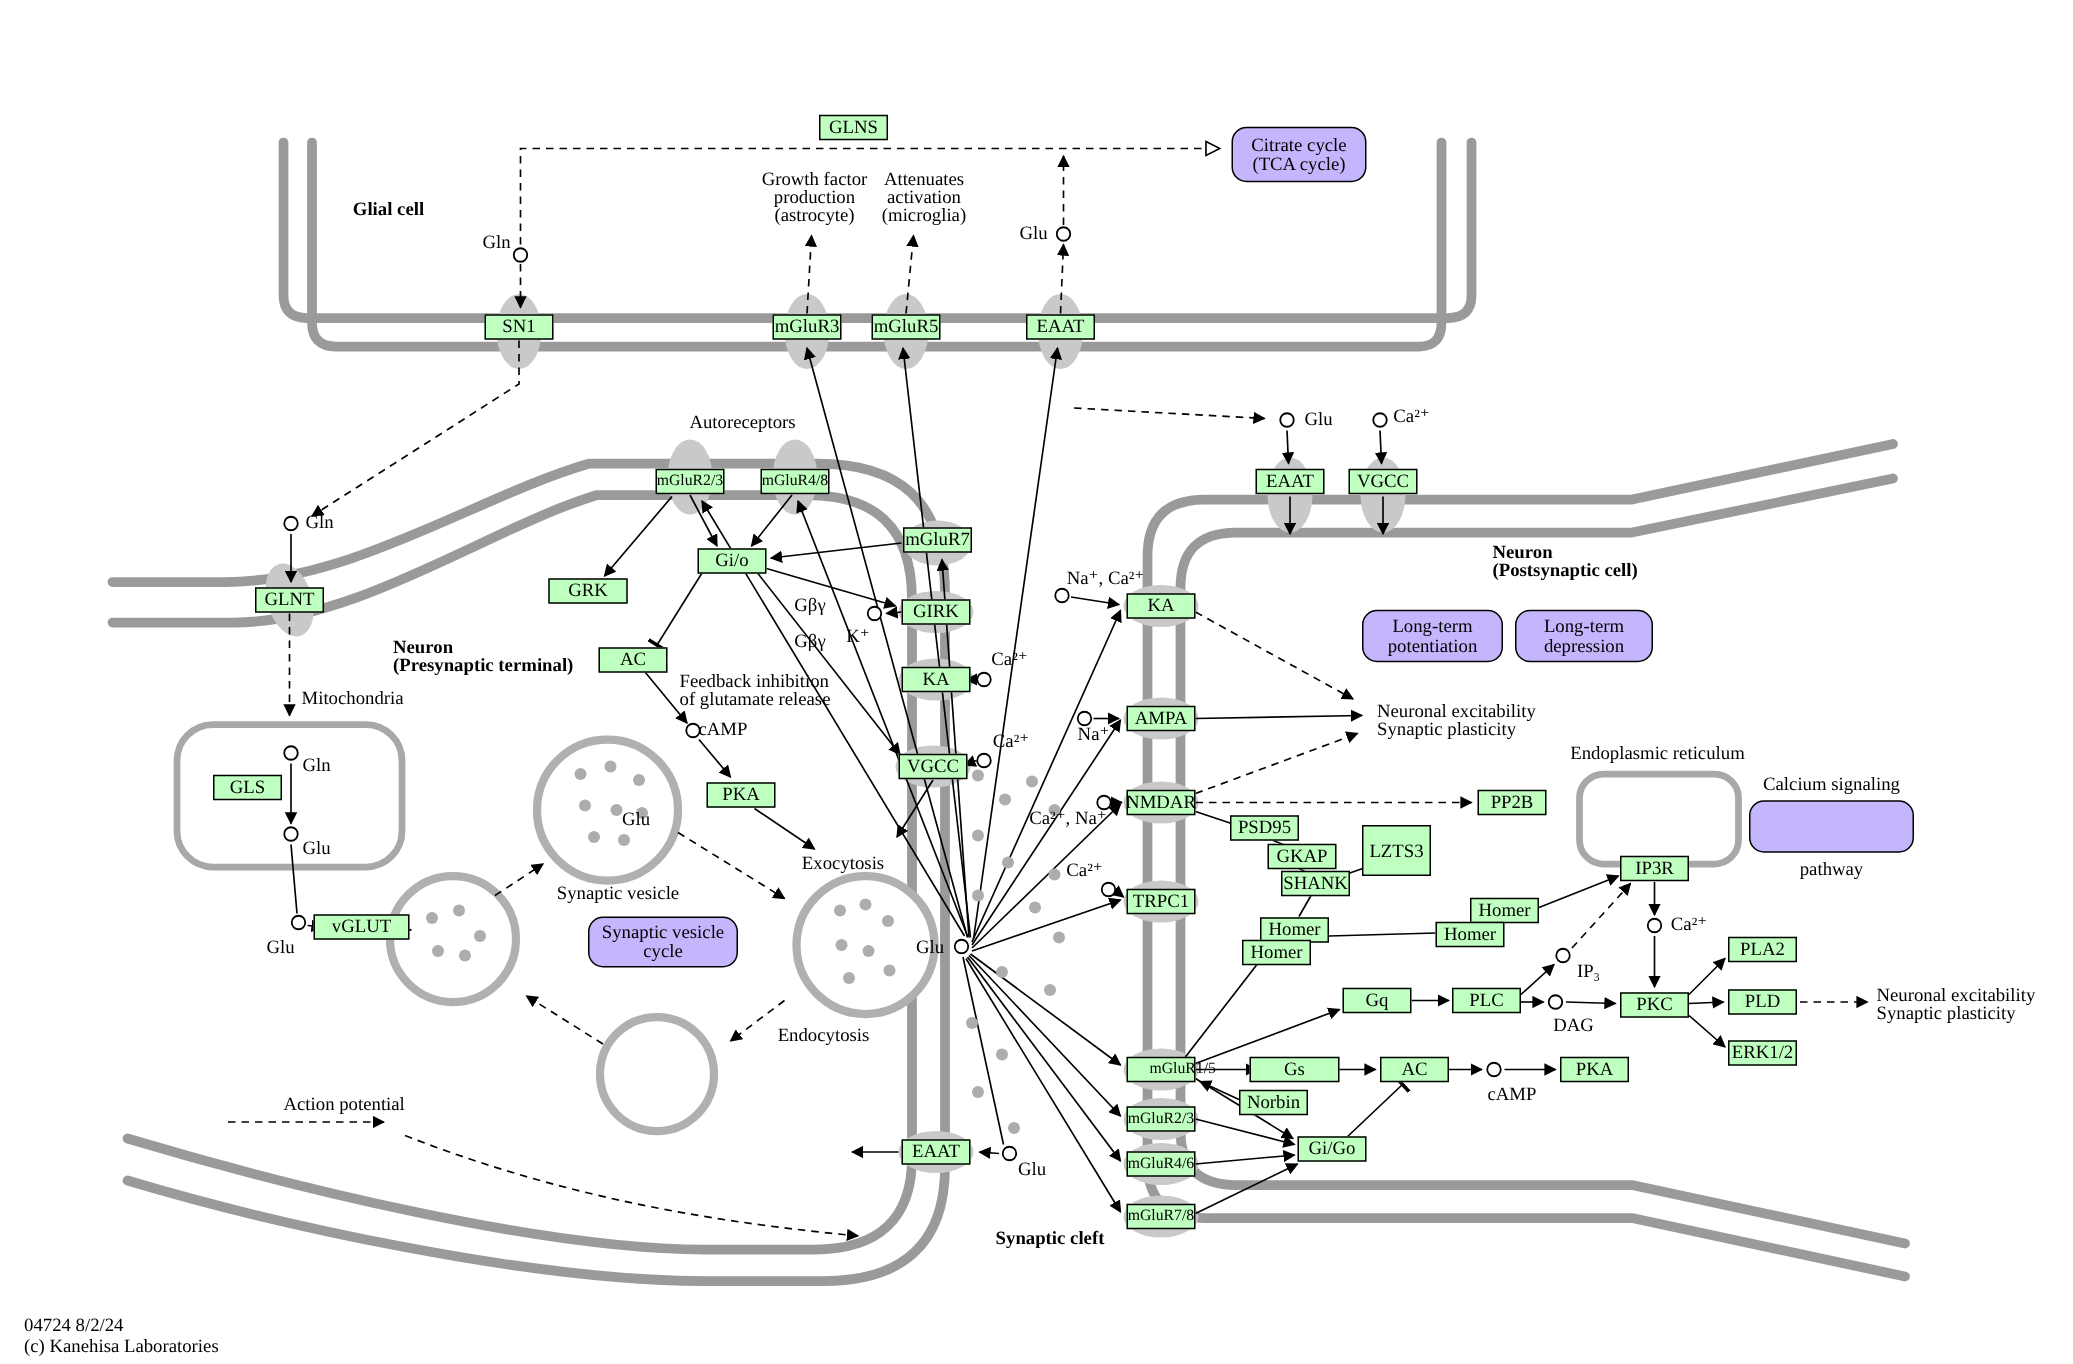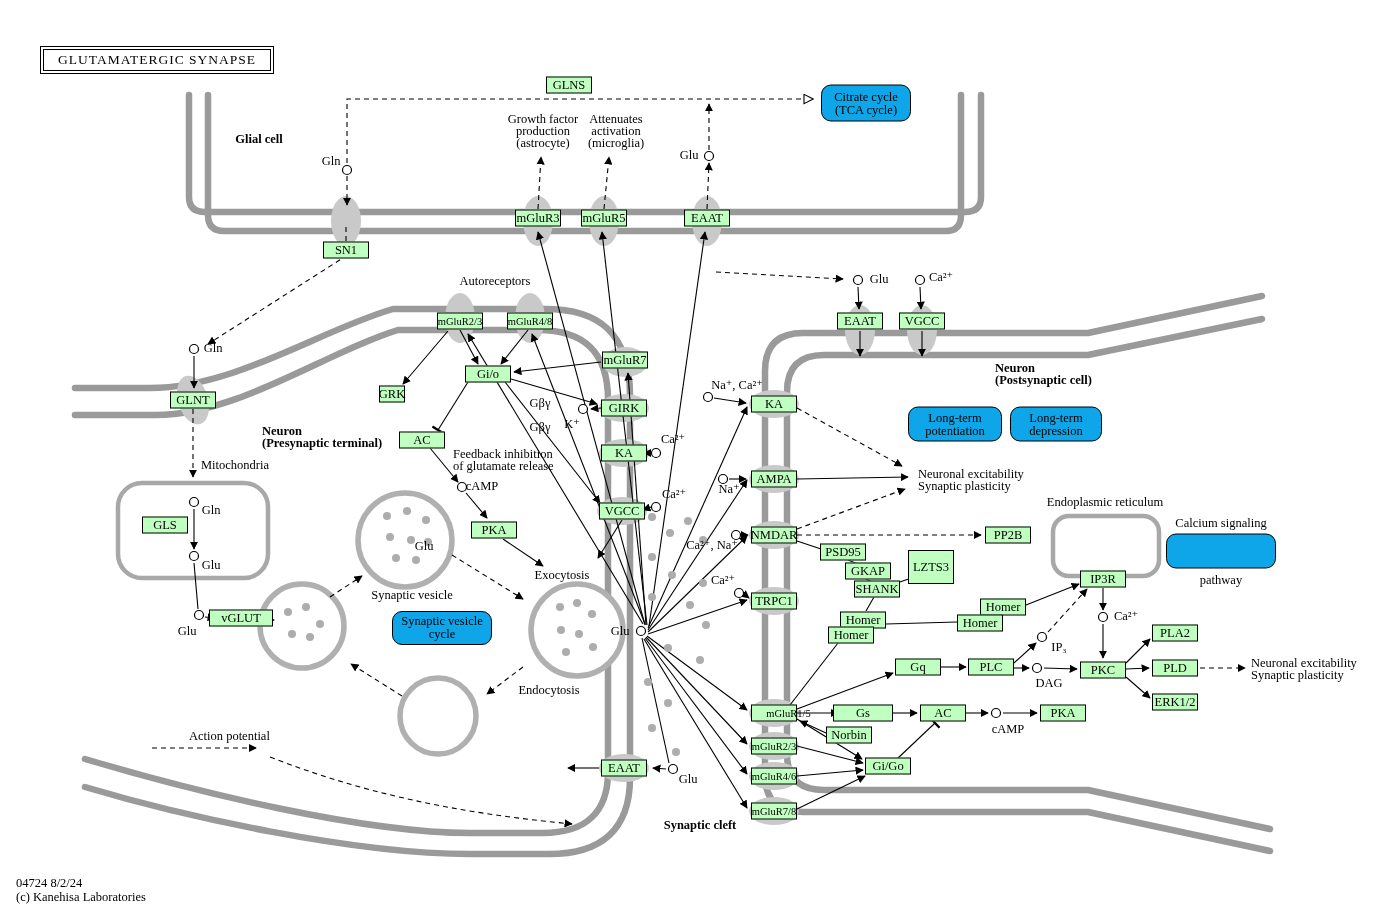--- a/index.html
+++ b/index.html
@@ -11,21 +11,21 @@
   .ves{fill:#fff;stroke:var(--vesicle,#b0b0b0);stroke-width:5.5}
   .org{fill:none;stroke:var(--organelle,#a8a8a8);stroke-width:4.5}
   .blob{fill:var(--blob,#c9c9c9)}
   .ln{stroke:#000;stroke-width:1.1;fill:none}
   .dash{stroke-dasharray:5 4}
   .dot{fill:var(--dot,#adadad)}
   .met{fill:#fff;stroke:#000;stroke-width:1.2}
   .gene-box{position:absolute;transform:translate(-50%,-50%);background:var(--gene-fill,#bfffbf);
             border:1px solid var(--gene-border,#000);display:flex;align-items:center;justify-content:center;
             font-size:12.5px;white-space:nowrap;z-index:3;cursor:pointer}
-  .pathway-box{position:absolute;transform:translate(-50%,-50%);background:#0ea5e9;border:1.2px solid #000;
+  .pathway-box{position:absolute;transform:translate(-50%,-50%);background:#c4b5fd;border:1.2px solid #000;
             border-radius:10px;display:flex;flex-direction:column;align-items:center;justify-content:center;
             font-size:12.5px;line-height:13px;text-align:center;z-index:3;cursor:pointer}
   .lbl{position:absolute;font-size:12.5px;line-height:12px;white-space:nowrap;z-index:2;color:#000}
   .lbl.bold{font-weight:bold}
   .lbl.center{transform:translateX(-50%);text-align:center}
   .title-box{position:absolute;left:40px;top:46px;border:1.2px solid #000;padding:2px;background:#fff;z-index:4}
   .title-inner{border:1px solid #000;padding:2px 14px;font-size:13.5px;letter-spacing:1px}
 </style>
 </head>
 <body>
@@ -254,37 +254,34 @@
       <circle class="met" cx="739" cy="593" r="4.5"></circle>
       <circle class="met" cx="673" cy="769" r="4.5"></circle>
       <circle class="met" cx="641" cy="631" r="4.5"></circle>
       <circle class="met" cx="1042" cy="637" r="4.5"></circle>
       <circle class="met" cx="1037" cy="668" r="4.5"></circle>
       <circle class="met" cx="996" cy="713" r="4.5"></circle>
       <circle class="met" cx="1103" cy="617" r="4.5"></circle>
     </g>
   </svg>
 
-  <div class="title-box">
-    <div class="title-inner">GLUTAMATERGIC  SYNAPSE</div>
-  </div>
 
   <div id="nodes">
       <div class="gene-box" style="left: 569px; top: 85px; width: 46px; height: 17px;">GLNS</div>
-      <div class="gene-box" style="left: 346px; top: 218px; width: 46px; height: 17px; margin-top: 32px;">SN1</div>
+      <div class="gene-box" style="left: 346px; top: 218px; width: 46px; height: 17px;">SN1</div>
       <div class="gene-box" style="left: 538px; top: 218px; width: 46px; height: 17px;">mGluR3</div>
       <div class="gene-box" style="left: 604px; top: 218px; width: 46px; height: 17px;">mGluR5</div>
       <div class="gene-box" style="left: 707px; top: 218px; width: 46px; height: 17px;">EAAT</div>
       <div class="gene-box" style="left: 460px; top: 321px; width: 46px; height: 17px; font-size: 10.5px;">mGluR2/3</div>
       <div class="gene-box" style="left: 530px; top: 321px; width: 46px; height: 17px; font-size: 10.5px;">mGluR4/8</div>
       <div class="gene-box" style="left: 860px; top: 321px; width: 46px; height: 17px;">EAAT</div>
       <div class="gene-box" style="left: 922px; top: 321px; width: 46px; height: 17px;">VGCC</div>
       <div class="gene-box" style="left: 625px; top: 360px; width: 46px; height: 17px;">mGluR7</div>
       <div class="gene-box" style="left: 488px; top: 374px; width: 46px; height: 17px;">Gi/o</div>
-      <div class="gene-box" style="left: 392px; top: 394px; width: 26px; height: 17px;">GRK</div>
+      <div class="gene-box" style="left: 392px; top: 394px; width: 53px; height: 17px;">GRK</div>
       <div class="gene-box" style="left: 193px; top: 400px; width: 46px; height: 17px;">GLNT</div>
       <div class="gene-box" style="left: 624px; top: 408px; width: 46px; height: 17px;">GIRK</div>
       <div class="gene-box" style="left: 774px; top: 404px; width: 46px; height: 17px;">KA</div>
       <div class="gene-box" style="left: 422px; top: 440px; width: 46px; height: 17px;">AC</div>
       <div class="gene-box" style="left: 624px; top: 453px; width: 46px; height: 17px;">KA</div>
       <div class="gene-box" style="left: 774px; top: 479px; width: 46px; height: 17px;">AMPA</div>
       <div class="gene-box" style="left: 622px; top: 511px; width: 46px; height: 17px;">VGCC</div>
       <div class="gene-box" style="left: 165px; top: 525px; width: 46px; height: 17px;">GLS</div>
       <div class="gene-box" style="left: 494px; top: 530px; width: 46px; height: 17px;">PKA</div>
       <div class="gene-box" style="left: 774px; top: 535px; width: 46px; height: 17px;">NMDAR</div>

